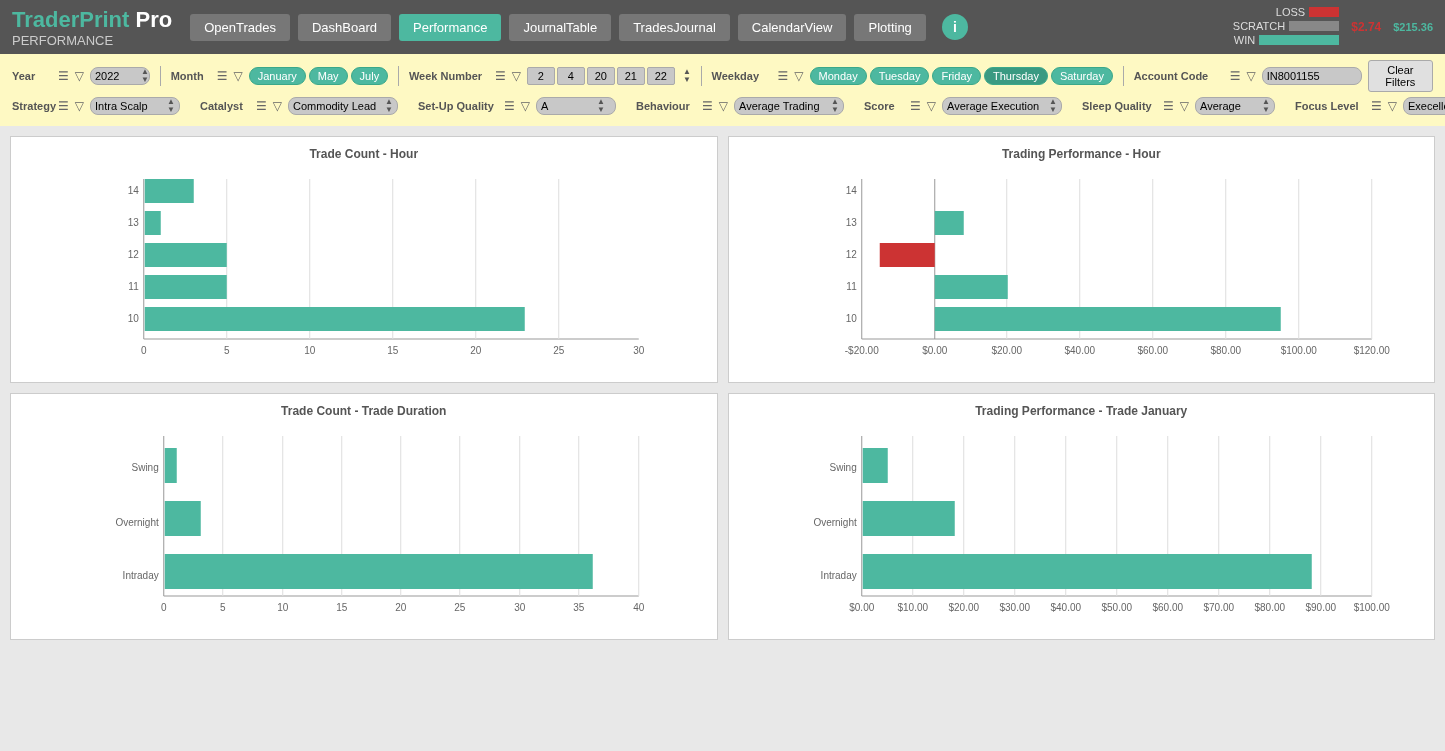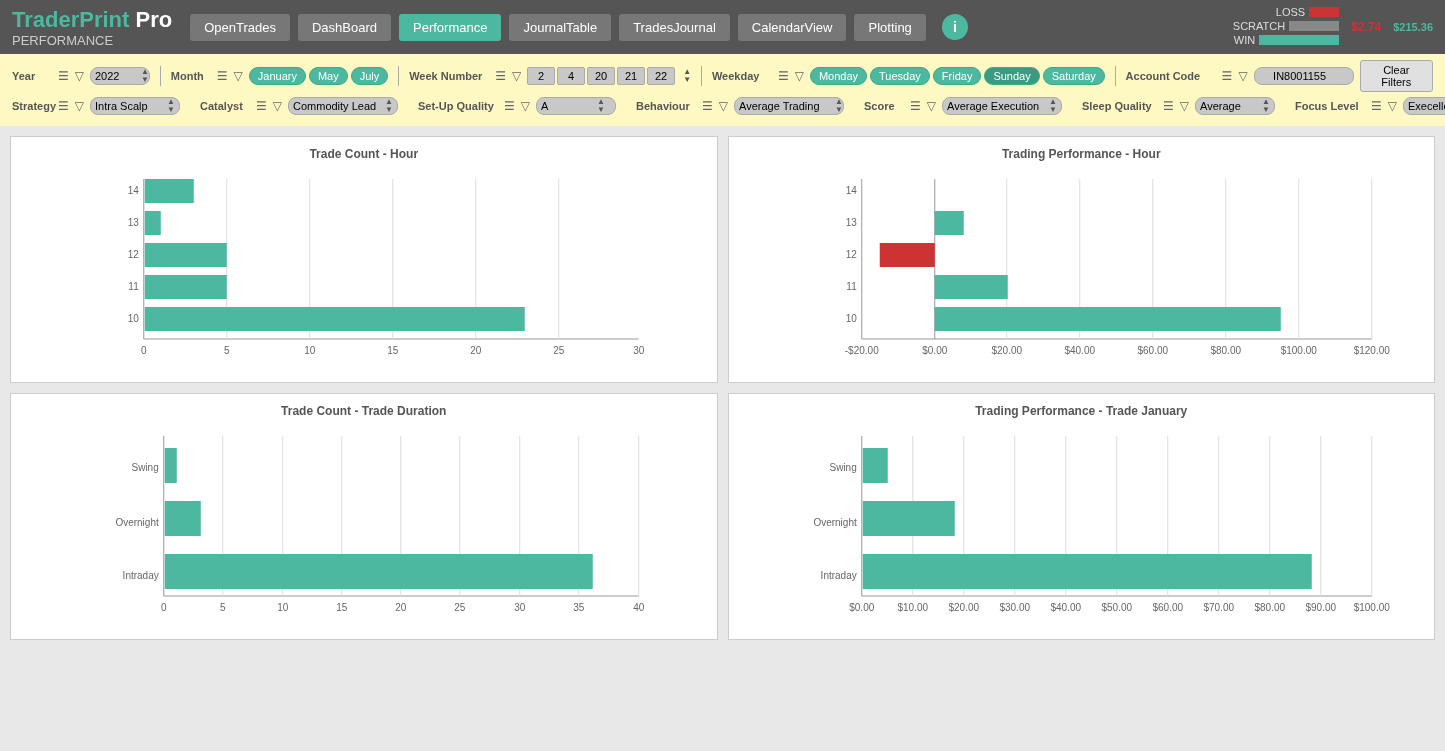--- a/index.html
+++ b/index.html
@@ -130,30 +130,30 @@
       </div>
     <div class="divider"></div>
 
     <span class="filter-label" style="min-width:60px;">Weekday</span>
     <span class="filter-icon">☰</span>
     <span class="filter-icon">▽</span>
     <div class="filter-tags">
       <span class="filter-tag active">Monday</span>
       <span class="filter-tag active">Tuesday</span>
       <span class="filter-tag active">Friday</span>
-      <span class="filter-tag active" style="background:#3a9a82;">Sunday</span>
+      <span class="filter-tag active" style="background:#3a9a82;">Thursday</span>
       <span class="filter-tag active">Saturday</span>
     </div>
     <div class="divider"></div>
 
     <span class="filter-label" style="min-width:90px;">Account Code</span>
     <span class="filter-icon">☰</span>
     <span class="filter-icon">▽</span>
     <div class="filter-input-wrap" style="min-width:100px;">
-      <input class="filter-input" type="text" value="IN8001155" style="width: 90px; text-align: center;">
+      <input class="filter-input" type="text" value="IN8001155" style="width: 90px;">
     </div>
     <button class="btn-clear">Clear Filters</button>
   </div>
 
   <div class="filter-row">
 
     <span class="filter-label">Strategy</span>
     <span class="filter-icon">☰</span>
     <span class="filter-icon">▽</span>
     <div class="filter-input-wrap" style="min-width:90px;">
@@ -185,21 +185,21 @@
       <div class="filter-spinner">
           <span>▲</span>
           <span>▼</span>
         </div>
     </div>
     <div class="divider"></div>
 
     <span class="filter-label" style="min-width:60px;">Behaviour</span>
     <span class="filter-icon">☰</span>
     <span class="filter-icon">▽</span>
-    <div class="filter-input-wrap" style="min-width:110px;justify-content:space-between;">
+    <div class="filter-input-wrap" style="min-width:110px;">
       <input class="filter-input" type="text" value="Average Trading" style="width: 96px;">
       <div class="filter-spinner">
           <span>▲</span>
           <span>▼</span>
         </div>
     </div>
     <div class="divider"></div>
 
     <span class="filter-label" style="min-width:40px;">Score</span>
     <span class="filter-icon">☰</span>

